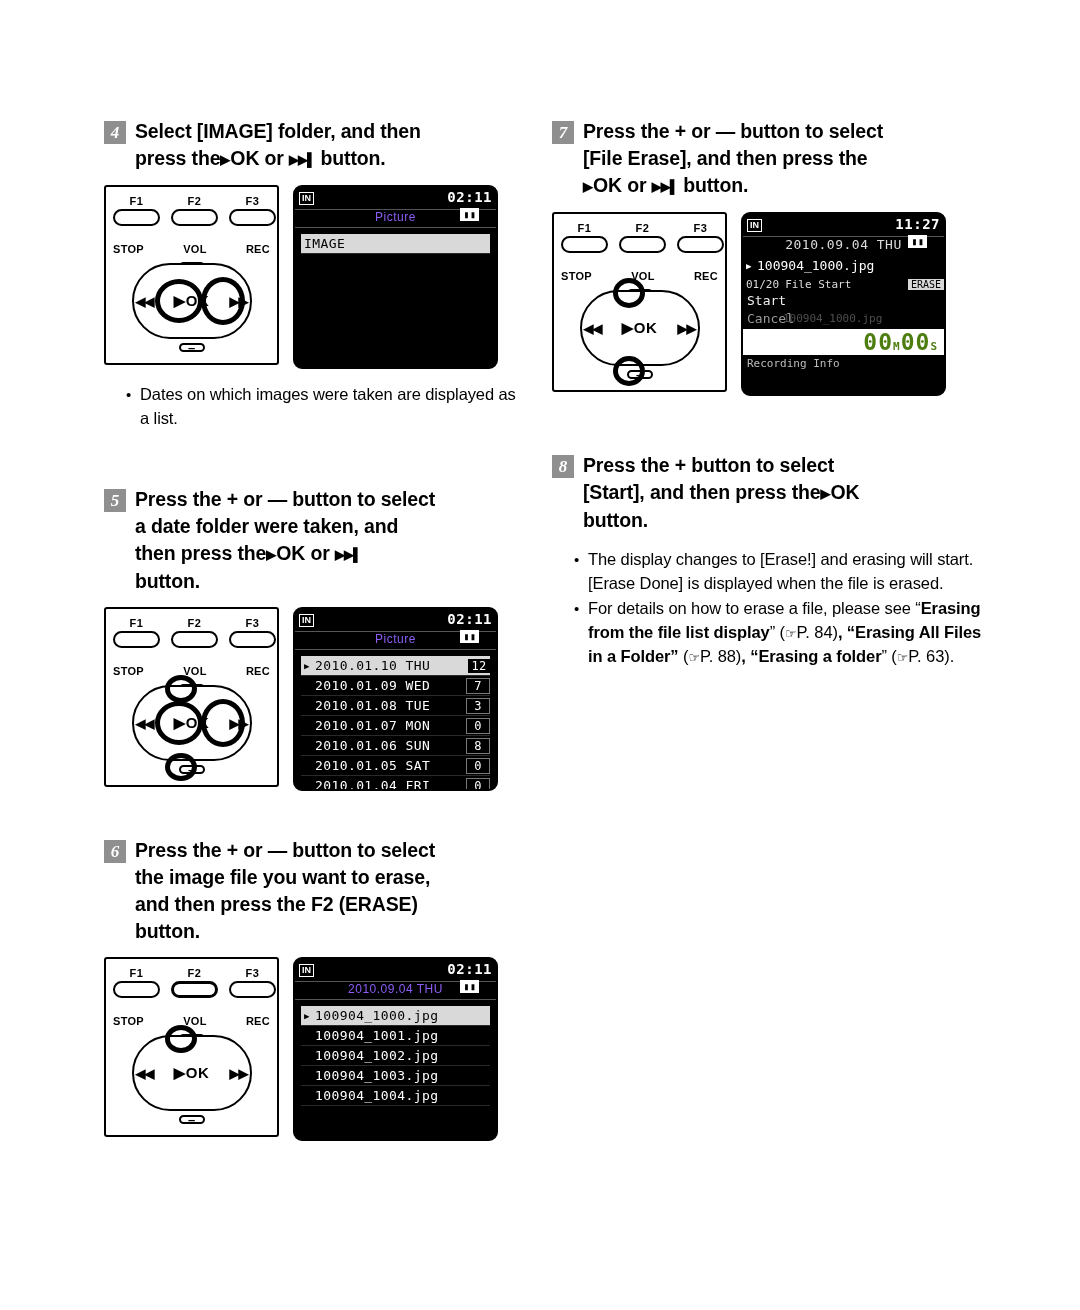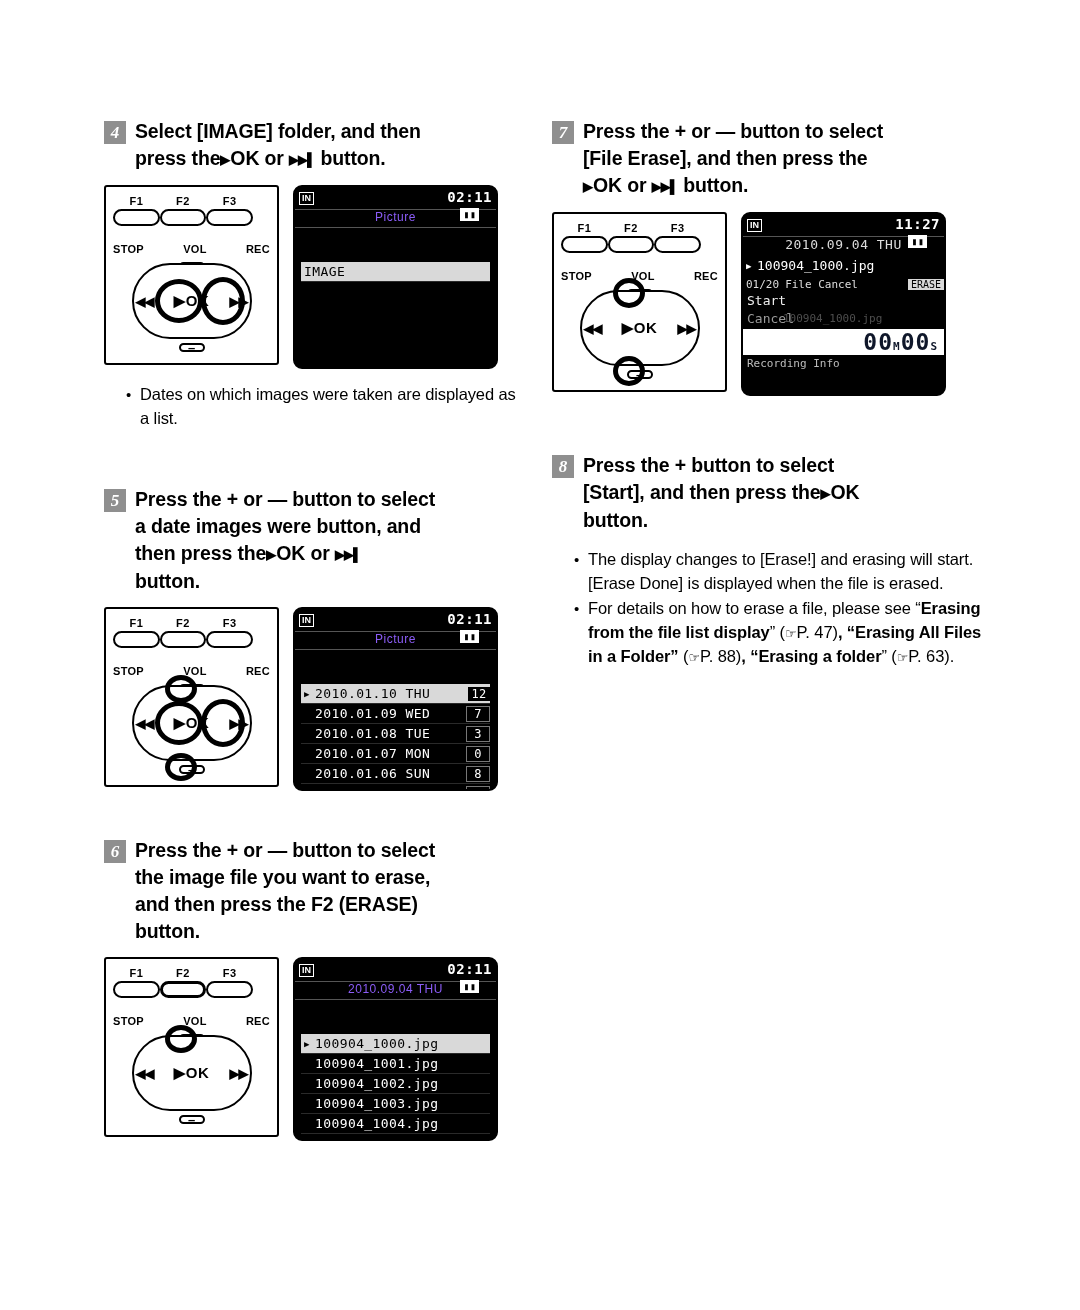--- a/index.html
+++ b/index.html
@@ -32,21 +32,21 @@
   .bul-txt{font-size:16.5px;line-height:23.5px;letter-spacing:-0.1px;}
   .bul-txt b{font-weight:bold;}
   .ptr{font-family:"DejaVu Sans",sans-serif;font-size:13px;}
 
   
   .figrow{display:flex;align-items:flex-start;margin-top:12px;}
   .device{
     position:relative;width:175px;height:180px;border:2.5px solid #000;border-radius:3px;
     background:#fff;box-sizing:border-box;margin-right:14px;
   }
-  .fbtns{position:absolute;top:8px;left:7px;right:24px;display:flex;justify-content:space-between;}
+  .fbtns{position:absolute;top:8px;left:7px;right:1px;display:flex;justify-content:space-between;}
   .fcell{width:47px;text-align:center;}
   .flabel{font-size:11px;font-weight:bold;letter-spacing:0.5px;font-family:"Liberation Sans",sans-serif;}
   .fkey{margin-top:2px;height:17px;border:2px solid #000;border-radius:9px;background:#fff;box-sizing:border-box;}
   .fkey.sel{border-width:3.5px;}
   .srow{position:absolute;top:56px;left:7px;right:7px;display:flex;justify-content:space-between;}
   .slabel{font-size:11px;font-weight:bold;letter-spacing:0.3px;}
   .wheelwrap{position:absolute;top:72px;left:50%;transform:translateX(-50%);width:150px;height:96px;}
   .wheel{
     position:absolute;left:50%;top:4px;transform:translateX(-50%);
     width:120px;height:76px;border:2.5px solid #000;border-radius:38px/38px;background:#fff;box-sizing:border-box;
@@ -85,21 +85,21 @@
     font-family:"Liberation Sans",sans-serif;
   }
   .lcd-time{font-size:14px;font-weight:bold;letter-spacing:0.5px;display:flex;align-items:center;gap:3px;flex-direction:column;}
   .lcd-am{font-size:9px;}
   .batt{border:1.5px solid #fff;padding:0 2px;font-size:10px;font-weight:bold;background:#fff;color:#000;}
   .lcd-title{
     height:17px;text-align:center;font-size:12px;color:#8b5cf6;
     font-family:"Liberation Sans",sans-serif;letter-spacing:0.5px;
     border-bottom:1px solid #555;
   }
-  .lcd-list{padding:6px;margin-top:28px;}
+  .lcd-list{padding:6px;}
   .lrow{
     display:flex;align-items:center;height:19px;font-size:13px;letter-spacing:0.4px;
     padding-left:3px;border-bottom:1px solid #2a2a2a;
   }
   .lrow.hlrow{background:#d9d9d9;color:#000;}
   .lrow .cnt{margin-left:auto;width:22px;text-align:center;font-size:12px;}
   .lrow.hlrow .cnt{background:#000;color:#fff;}
   .lrow .cnt.box{border:1px solid #777;}
   .carat{width:11px;font-size:9px;}
   .blank{background:#000;}
@@ -108,21 +108,21 @@
   .lcd7-hdr{height:19px;text-align:center;font-size:13px;letter-spacing:0.5px;color:#dcdcdc;}
   .lcd7-file{display:flex;align-items:center;height:19px;font-size:13px;padding-left:3px;}
   .menu-line{
     display:flex;align-items:center;height:18px;font-size:11px;padding-left:3px;color:#ddd;
   }
   .menu-line .rt{margin-left:auto;background:#d8d8d8;color:#000;font-size:10px;padding:0 3px;}
   .opt{height:18px;font-size:13px;padding-left:4px;color:#eee;}
   .opt.dim{color:#9a9a9a;}
   .bigtime{
     text-align:right;font-size:23px;font-weight:bold;letter-spacing:1px;padding-right:6px;
-    background:#fff;color:#0f172a;
+    background:#fff;color:#4d7c0f;
   }
   .bigtime .sm{font-size:11px;}
   .recinfo{font-size:11px;color:#bdbdbd;padding-left:4px;padding-top:2px;}
   .ghost{position:absolute;opacity:.55;}
 </style>
 </head>
 <body>
 
 <div class="page">
 
@@ -200,21 +200,21 @@
           <span class="bul-txt">Dates on which images were taken are displayed as a list.</span>
         </div>
       </div>
     </div>
 
     <div style="margin-top:56px;">
       <div class="step">
         <div class="step-num">5</div>
         <div class="step-text">
           <span>Press the + or — button to select</span><br>
-          <span>a date images were button, and</span><br>
+          <span>a date folder were taken, and</span><br>
           <span>then press the</span><span class="tri">▶</span><span>OK</span>
           <span>or</span>
           <span class="tri ff">▶▶▌</span><br>
           <span>button.</span>
         </div>
       </div>
 
       <div class="figrow">
         <div class="device">
           <div class="fbtns">
@@ -441,21 +441,21 @@
               <span class="batt">▮▮</span>
             </span>
           </div>
           <div class="lcd7-hdr">2010.09.04 THU</div>
           <div class="lcd7-file">
             <span class="carat">▶</span>
             <span>100904_1000.jpg</span>
           </div>
           <div class="menu-line">
             <span>01/20</span>
-            <span style="margin-left:6px;">File Cancel</span>
+            <span style="margin-left:6px;">File Start</span>
             <span class="rt">ERASE</span>
           </div>
           <div class="opt">Start</div>
           <div class="opt dim">Cancel</div>
           <div class="ghost" style="left:40px;top:98px;font-size:11px;color:#8d8d8d;">100904_1000.jpg</div>
           <div class="bigtime">
             <span>00</span><span class="sm">M</span><span>00</span><span class="sm">S</span>
           </div>
           <div class="recinfo">Recording Info</div>
         </div>
@@ -473,20 +473,20 @@
       </div>
 
       <div class="bullets">
         <div class="bul">
           <span class="bul-dot">•</span>
           <span class="bul-txt">The display changes to [Erase!] and erasing will start. [Erase Done] is displayed when the file is erased.</span>
         </div>
         <div class="bul">
           <span class="bul-dot">•</span>
           <span class="bul-txt">
-            <span>For details on how to erase a file, please see “</span><b>Erasing from the file list display</b><span>”</span> (<span class="ptr">☞</span><span>P. 47</span>)<b>, “</b><b>Erasing All Files in a Folder</b><b>”</b> (<span class="ptr">☞</span><span>P. 88</span>)<b>, “</b><b>Erasing a folder</b><span>”</span> (<span class="ptr">☞</span><span>P. 63</span><span>).</span>
+            <span>For details on how to erase a file, please see “</span><b>Erasing from the file list display</b><span>”</span> (<span class="ptr">☞</span><span>P. 84</span>)<b>, “</b><b>Erasing All Files in a Folder</b><b>”</b> (<span class="ptr">☞</span><span>P. 88</span>)<b>, “</b><b>Erasing a folder</b><span>”</span> (<span class="ptr">☞</span><span>P. 63</span><span>).</span>
           </span>
         </div>
       </div>
     </div>
   </div>
 
 </div>
 
 </body></html>

